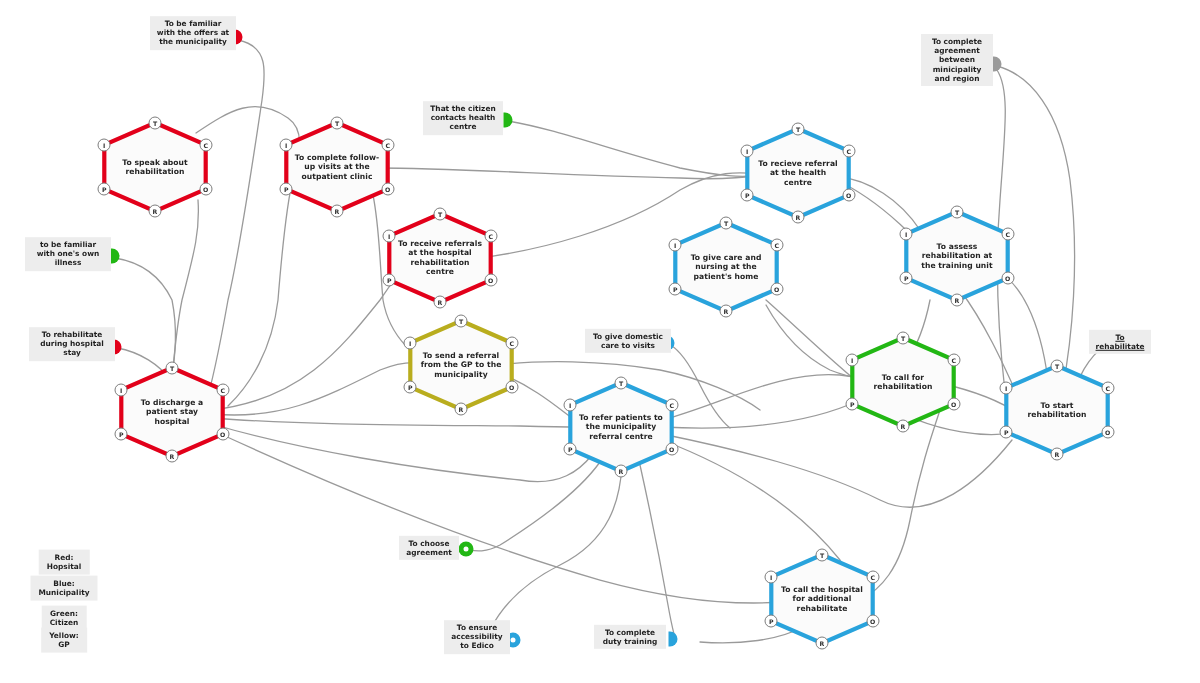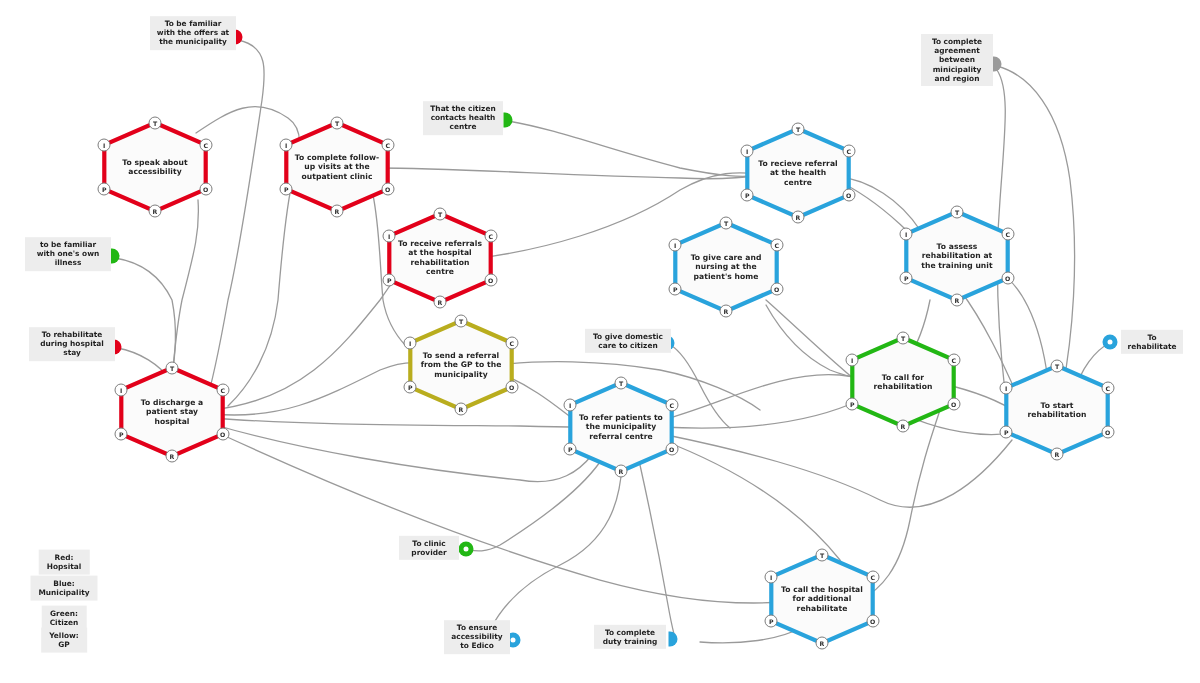--- a/index.html
+++ b/index.html
@@ -99,33 +99,33 @@
         <span></span>
       </div>
       <div class="marker half" style="left: 673px; top: 639px; background: rgb(41, 163, 220);"></div>
     </div>
   <div id="boxes-layer">
       <div class="lbox" style="left: 193px; top: 33px; width: 86px;">To be familiar with the offers at the municipality</div>
       <div class="lbox" style="left: 957px; top: 60px; width: 72px;">To complete agreement between minicipality and region</div>
       <div class="lbox" style="left: 463px; top: 118px; width: 80px;">That the citizen contacts health centre</div>
       <div class="lbox" style="left: 68px; top: 254px; width: 86px;">to be familiar with one's own illness</div>
       <div class="lbox" style="left: 72px; top: 344px; width: 86px;">To rehabilitate during hospital stay</div>
-      <div class="lbox" style="left: 628px; top: 341px; width: 86px;">To give domestic care to citizen</div>
-      <div class="lbox" style="left: 1152px; top: 342px; width: 62px;">To rehabilitate</div>
-      <div class="lbox" style="left: 429px; top: 548px; width: 60px;">To clinic provider</div>
+      <div class="lbox" style="left: 628px; top: 341px; width: 86px;">To give domestic care to visits</div>
+      <div class="lbox" style="left: 1120px; top: 342px; width: 62px; text-decoration: underline;">To rehabilitate</div>
+      <div class="lbox" style="left: 429px; top: 548px; width: 60px;">To choose agreement</div>
       <div class="lbox" style="left: 477px; top: 637px; width: 66px;">To ensure accessibility to Edico</div>
       <div class="lbox" style="left: 630px; top: 637px; width: 72px;">To complete duty training</div>
     </div>
   <div id="nodes-layer">
       <div class="node" style="left: 155px; top: 167px;">
         <div class="hexwrap" style="width: 118px; height: 96px;">
           <svg class="hexsvg" width="118" height="96">
             <polygon points="59.0,3.8 109.7,25.9 109.7,70.1 59.0,92.2 8.3,70.1 8.3,25.9" fill="#fbfbfb" stroke="#e2001a" stroke-width="4.2" stroke-linejoin="miter"></polygon>
           </svg>
-          <div class="hexlabel">To speak about accessibility</div>
+          <div class="hexlabel">To speak about rehabilitation</div>
           <div class="port" style="left: 59px; top: 3.84px;">T</div>
           <div class="port" style="left: 109.74px; top: 25.92px;">C</div>
           <div class="port" style="left: 109.74px; top: 70.08px;">O</div>
           <div class="port" style="left: 59px; top: 92.16px;">R</div>
           <div class="port" style="left: 8.26px; top: 70.08px;">P</div>
           <div class="port" style="left: 8.26px; top: 25.92px;">I</div>
         </div>
       </div>
       <div class="node" style="left: 337px; top: 167px;">
         <div class="hexwrap" style="width: 118px; height: 96px;">

